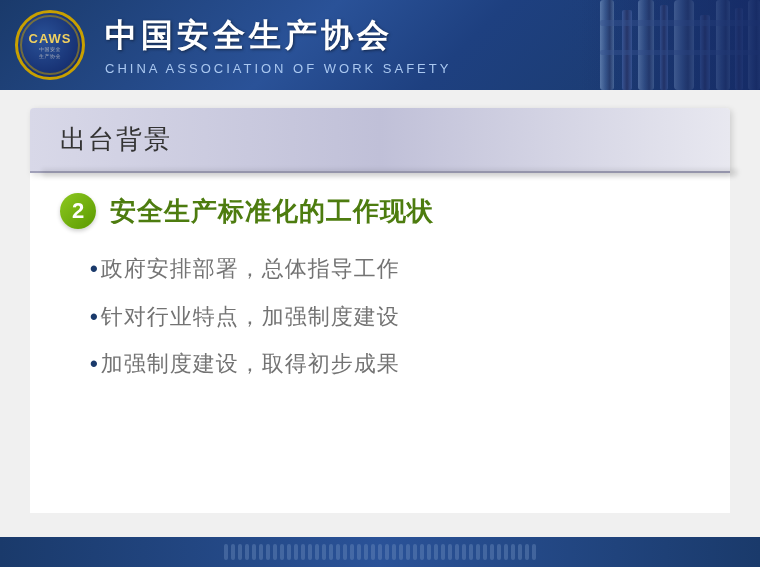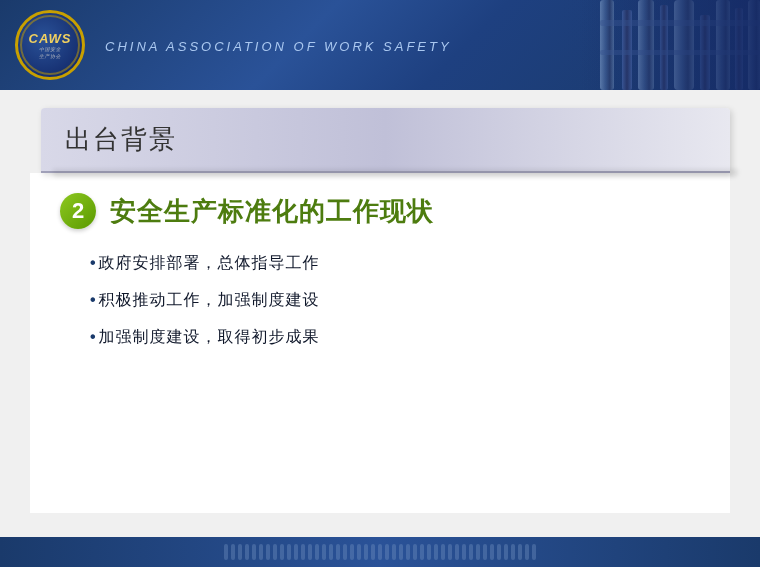--- a/index.html
+++ b/index.html
@@ -14,21 +14,20 @@
 
     
     .header {
       width: 100%;
       height: 90px;
       background: linear-gradient(135deg, #1a3a6b 0%, #2a5298 40%, #1e4080 60%, #1a3a6b 100%);
       display: flex;
       align-items: center;
       position: relative;
       overflow: hidden;
-      font-style: italic;
     }
 
     .header-bg-overlay {
       position: absolute;
       right: 0; top: 0;
       width: 200px; height: 100%;
       background: linear-gradient(to left, rgba(30,60,120,0.7), transparent);
       z-index: 0;
     }
 
@@ -118,24 +117,24 @@
       font-size: 13px;
       color: #aac8f0;
       letter-spacing: 3px;
       margin-top: 3px;
       font-family: Arial, sans-serif;
       font-weight: 400;
     }
 
     
     .section-title-bar {
-      margin: 18px 30px 0 41px;
+      margin: 18px 30px 0 30px;
       background: linear-gradient(to right, #d8d8e8, #c0c0d8, #e8e8f0);
       border-radius: 4px 4px 0 0;
-      padding: 14px 24px;
+      padding: 14px 30px;
       border-bottom: 2px solid #a0a0b8;
       box-shadow: 2px 2px 6px rgba(0,0,0,0.15);
       position: relative;
     }
 
     .section-title-bar::after {
       content: '';
       position: absolute;
       right: -8px; bottom: -6px;
       width: calc(100% - 4px);
@@ -191,22 +190,22 @@
       letter-spacing: 1px;
     }
 
     
     .bullet-list {
       padding-left: 30px;
       list-style: none;
     }
 
     .bullet-item {
-      font-size: 16px;
-      color: #0f172a;
+      font-size: 22px;
+      color: #737373;
       line-height: 1.8;
       margin-bottom: 8px;
       letter-spacing: 1px;
     }
 
     .bullet-item::before {
       content: '•';
       color: #1a3a6b;
       font-weight: bold;
       margin-right: 2px;
@@ -287,38 +286,39 @@
       <div class="logo-circle">
         <div class="logo-ring"></div>
         <div class="logo-inner">
           <span class="logo-caws">CAWS</span>
           <span class="logo-text-small">中国安全<br>生产协会</span>
         </div>
       </div>
     </div>
 
     <div class="header-text">
+      <div class="header-title-cn">中国安全生产协会</div>
       <div class="header-title-en">CHINA ASSOCIATION OF WORK SAFETY</div>
     </div>
   </div>
 
   <div class="section-title-bar">
     <span class="section-title-text">出台背景</span>
   </div>
 
   <div class="main-body">
 
     <div class="section-heading">
       <div class="number-badge">2</div>
       <span class="section-heading-text">安全生产标准化的工作现状</span>
     </div>
 
     <ul class="bullet-list">
       <li class="bullet-item">政府安排部署，总体指导工作</li>
-      <li class="bullet-item">积极推动工作，加强制度建设</li>
+      <li class="bullet-item">针对行业特点，加强制度建设</li>
       <li class="bullet-item">加强制度建设，取得初步成果</li>
     </ul>
   </div>
 
   <div class="footer">
     <div class="footer-pattern">
       <div class="footer-dot"></div>
       <div class="footer-dot"></div>
       <div class="footer-dot"></div>
       <div class="footer-dot"></div>

